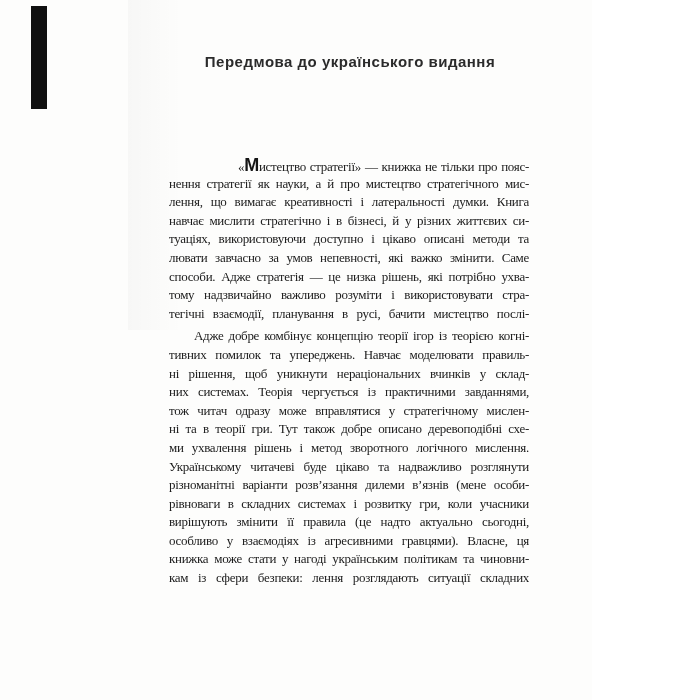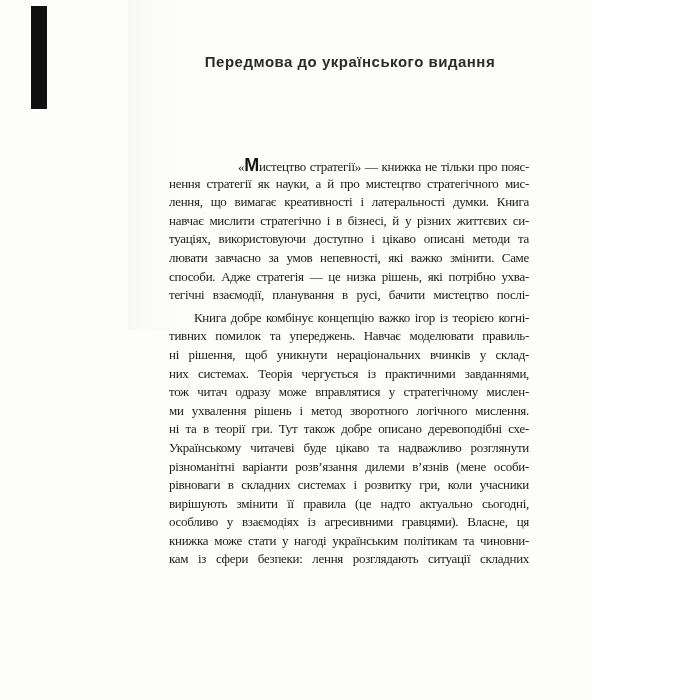--- a/index.html
+++ b/index.html
@@ -72,30 +72,31 @@
   <h1 class="heading">Передмова до українського видання</h1>
   <div class="textblock">
     <div class="para" id="para-0">
       <div class="line first-line"><span>«</span><span class="lead-cap">М</span><span>истецтво стратегії» — книжка не тільки про пояс-</span></div>
     <div class="line">нення стратегії як науки, а й про мистецтво стратегічного мис-</div>
         <div class="line">лення, що вимагає креативності і латеральності думки. Книга</div>
         <div class="line">навчає мислити стратегічно і в бізнесі, й у різних життєвих си-</div>
         <div class="line">туаціях, використовуючи доступно і цікаво описані методи та</div>
         <div class="line">лювати завчасно за умов непевності, які важко змінити. Саме</div>
         <div class="line">способи. Адже стратегія — це низка рішень, які потрібно ухва-</div>
+        <div class="line">тому надзвичайно важливо розуміти і використовувати стра-</div>
         <div class="line">тегічні взаємодії, планування в русі, бачити мистецтво послі-</div>
       </div>
     <div class="para" id="para-1">
-        <div class="line indented">Книга добре комбінує концепцію важко ігор із теорією когні-</div>
+        <div class="line indented">Адже добре комбінує концепцію теорії ігор із теорією когні-</div>
         <div class="line">тивних помилок та упереджень. Навчає моделювати правиль-</div>
         <div class="line">ні рішення, щоб уникнути нераціональних вчинків у склад-</div>
         <div class="line">них системах. Теорія чергується із практичними завданнями,</div>
         <div class="line">тож читач одразу може вправлятися у стратегічному мислен-</div>
+        <div class="line">ні та в теорії гри. Тут також добре описано деревоподібні схе-</div>
         <div class="line">ми ухвалення рішень і метод зворотного логічного мислення.</div>
-        <div class="line">ні та в теорії гри. Тут також добре описано деревоподібні схе-</div>
         <div class="line">Українському читачеві буде цікаво та надважливо розглянути</div>
         <div class="line">різноманітні варіанти розв’язання дилеми в’язнів (мене особи-</div>
         <div class="line">рівноваги в складних системах і розвитку гри, коли учасники</div>
         <div class="line">вирішують змінити її правила (це надто актуально сьогодні,</div>
         <div class="line">особливо у взаємодіях із агресивними гравцями). Власне, ця</div>
         <div class="line">книжка може стати у нагоді українським політикам та чиновни-</div>
         <div class="line">кам із сфери безпеки: лення розглядають ситуації складних</div>
       </div>
   </div>
 </div>

